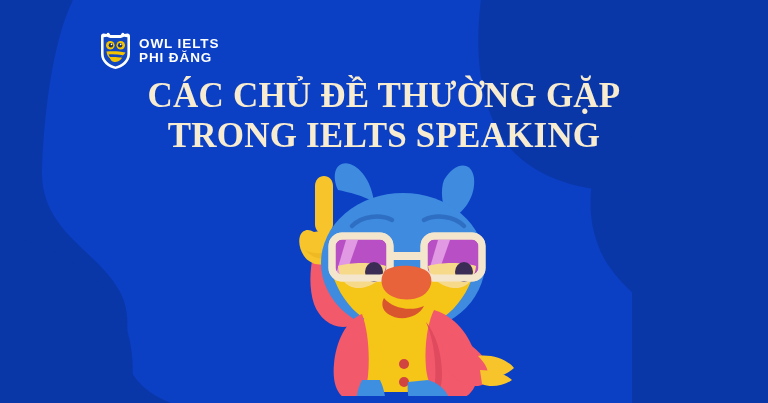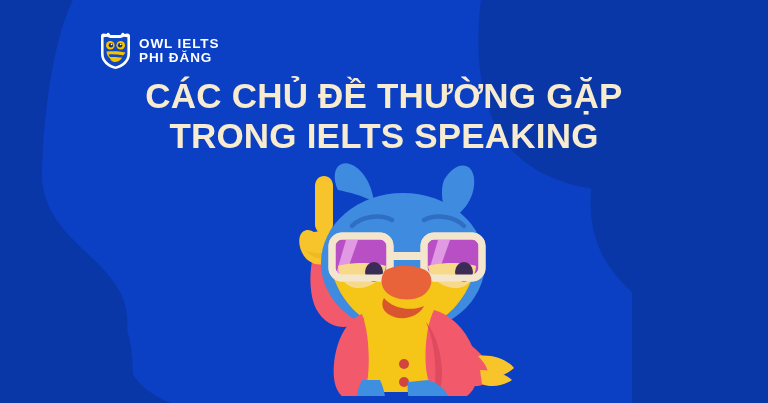--- a/index.html
+++ b/index.html
@@ -32,21 +32,21 @@
     letter-spacing:0.9px;
     white-space:nowrap;
     font-family:"Liberation Sans",sans-serif;
   }
 
   
   .headline{
     position:absolute;left:0;top:76px;width:768px;
     text-align:center;z-index:5;
     color:#F7EBD0;
-    font-family:Liberation Sans, sans-serif;
+    font-family:Liberation Serif, serif;
     font-weight:bold;
     font-size:35px;
     letter-spacing:0.2px;
     line-height:1.15;
   }
   .headline .hl{display:block;white-space:nowrap;}
   .headline .hl2{font-size:35px;}
 
   
   .mascot{

